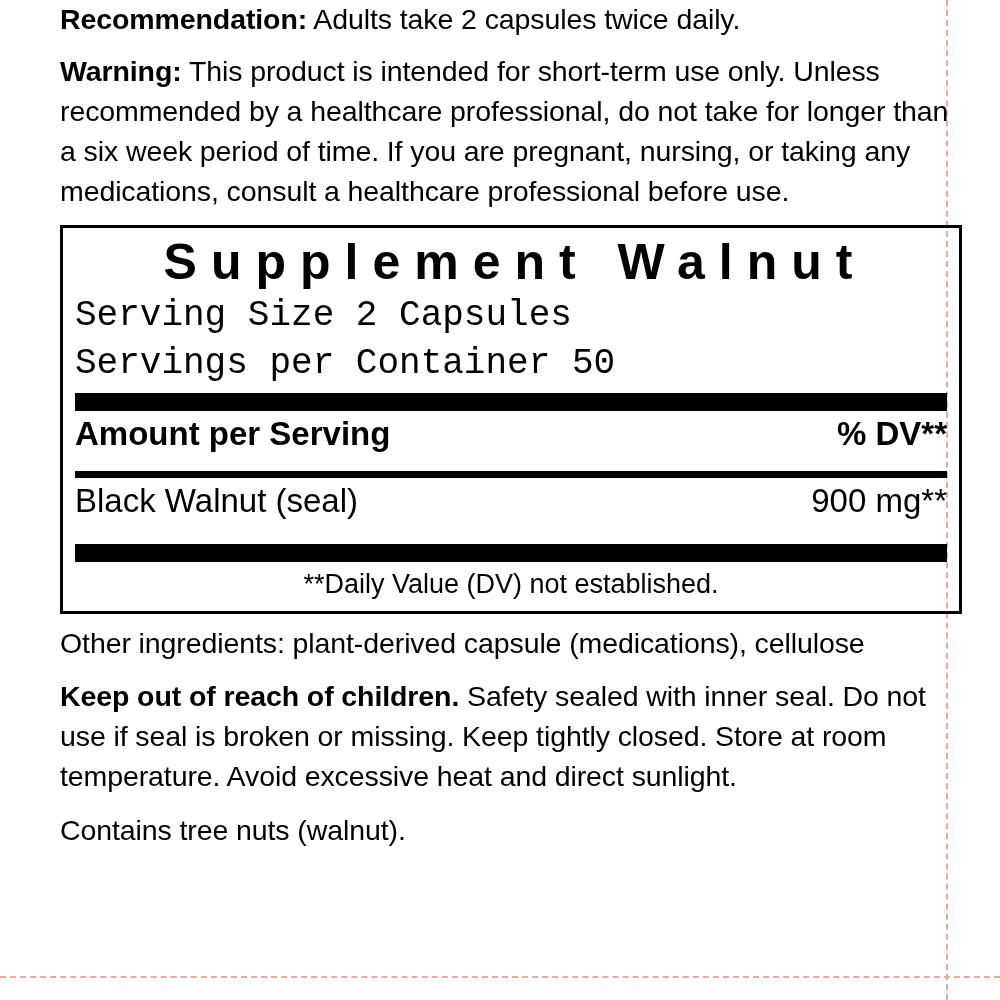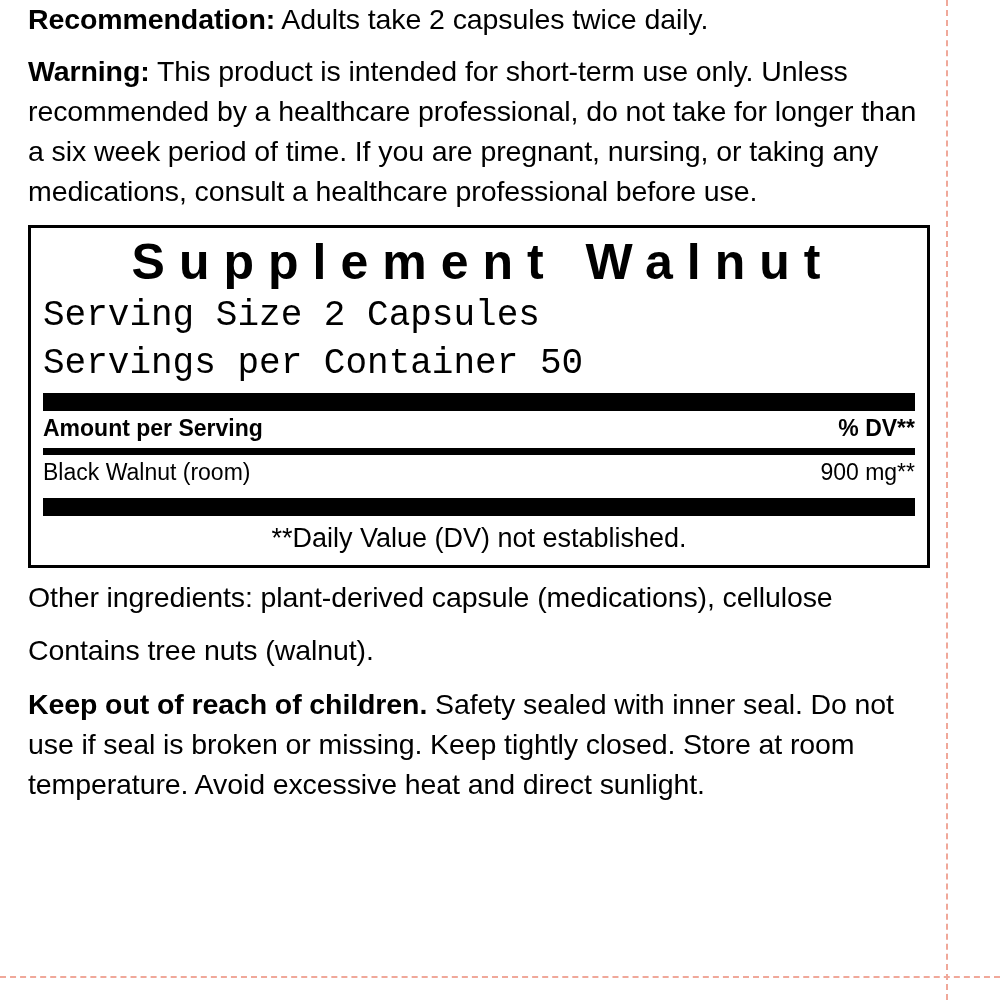--- a/index.html
+++ b/index.html
@@ -32,21 +32,21 @@
     left: 0;
     right: 0;
     height: 0;
     border-top: 2px dashed #f0a89a;
   }
   #guide-right { right: 52px; }
   #guide-bottom { bottom: 22px; }
 
   .page {
     position: absolute;
-    left: 28px;
+    left: 60px;
     top: 0;
     width: 910px;
   }
 
   p {
     margin: 0 0 14px 0;
     font-size: 28.5px;
     line-height: 1.40;
     letter-spacing: -0.1px;
   }
@@ -83,22 +83,22 @@
   }
   .bar-thin {
     height: 7px;
     background: #000;
     margin: 0;
   }
   .sf-row {
     display: flex;
     justify-content: space-between;
     align-items: baseline;
-    font-size: 23px;
-    padding: 4px 0 6px 0;
+    font-size: 33px;
+    padding: 4px 0 18px 0;
   }
   .sf-row.head {
     font-weight: bold;
   }
   .sf-footnote {
     font-size: 27px;
     padding-top: 5px;
     line-height: 1.3;
     text-align: center;
   }
@@ -127,30 +127,30 @@
     <div class="bar-thick"></div>
 
     <div class="sf-row head">
       <span>Amount per Serving</span>
       <span>% DV**</span>
     </div>
 
     <div class="bar-thin"></div>
 
     <div class="sf-row">
-      <span>Black Walnut (room)</span>
+      <span>Black Walnut (seal)</span>
       <span>900 mg**</span>
     </div>
 
     <div class="bar-thick"></div>
 
     <div class="sf-footnote">**Daily Value (DV) not established.</div>
   </div>
 
   <p>Other ingredients: plant-derived capsule (medications), cellulose</p>
 
-  <p>Contains tree nuts (walnut).</p>
-
   <p>
     <b>Keep out of reach of children.</b><span> Safety sealed with inner seal. Do not use if seal is broken or missing. Keep tightly closed. Store at room temperature. Avoid excessive heat and direct sunlight.</span>
   </p>
 
+  <p>Contains tree nuts (walnut).</p>
+
 </div>
 
 </body></html>

